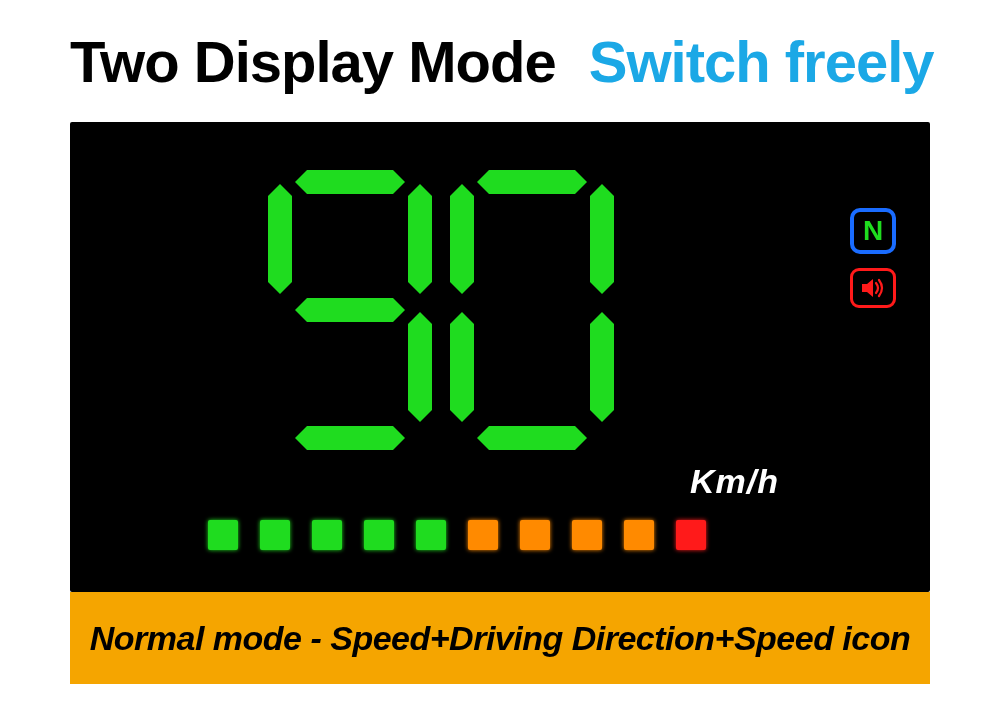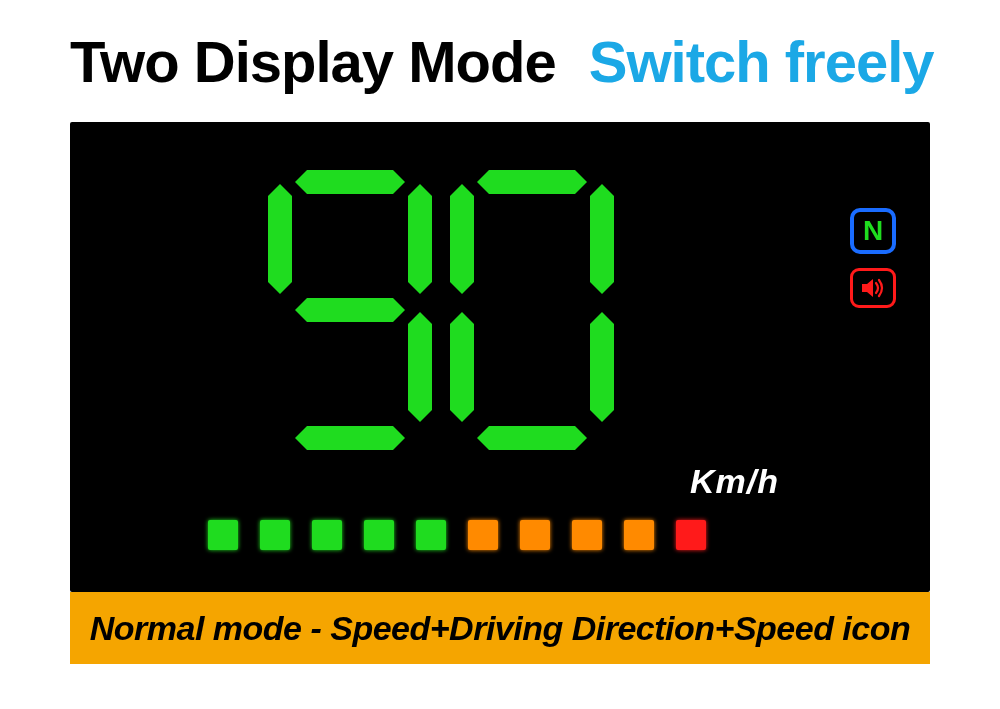--- a/index.html
+++ b/index.html
@@ -35,21 +35,21 @@
   .n-box span { color: #1fdc1f; font-size: 28px; font-weight: 900; }
   .snd-box { width: 46px; height: 40px; border: 3px solid #ff1a1a; border-radius: 9px; display: flex; align-items: center; justify-content: center; }
   .snd-box svg { display: block; }
 
   .bar { position: absolute; left: 138px; bottom: 42px; display: flex; gap: 22px; }
   .tick { width: 30px; height: 30px; border-radius: 2px; filter: drop-shadow(0 0 2px currentColor); }
   .c-green { background: #1fdc1f; color: #1fdc1f; }
   .c-orange { background: #ff8a00; color: #ff8a00; }
   .c-red { background: #ff1a1a; color: #ff1a1a; }
 
-  .caption-bar { position: absolute; left: 70px; top: 592px; width: 860px; height: 72px; background: #f5a500; display: flex; align-items: center; justify-content: center; }
+  .caption-bar { position: absolute; left: 70px; top: 592px; width: 860px; height: 92px; background: #f5a500; display: flex; align-items: center; justify-content: center; }
   .caption-bar span { color: #000; font-size: 34px; font-weight: 900; font-style: italic; letter-spacing: -0.5px; }
 </style>
 </head>
 <body>
 
 <div class="page">
 
   <div class="headline">
     <span class="black">Two Display Mode</span>
     <span class="blue">Switch freely</span>

